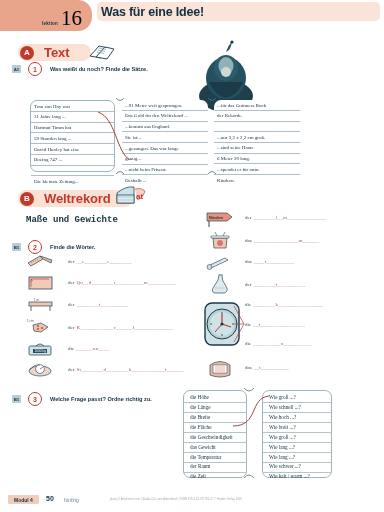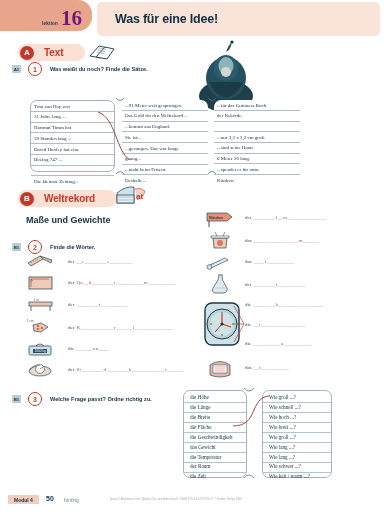--- a/index.html
+++ b/index.html
@@ -14,56 +14,56 @@
 
   
   .header{position:absolute;left:0;top:0;width:384px;height:34px;}
   .lesson-tab{
     position:absolute;left:0;top:0;width:92px;height:31px;
     background:#e8a58c;border-radius:0 14px 14px 0;
     display:flex;align-items:flex-end;justify-content:flex-end;
     padding:0 10px 2px 0;box-sizing:border-box;
   }
   .lesson-word{font-size:4.5px;letter-spacing:.2px;color:#143347;margin-bottom:3px;margin-right:3px;font-weight:bold;}
-  .lesson-num{font-family:"Liberation Serif",serif;font-size:21px;font-weight:bold;color:#701a75;line-height:.95;text-align:center;}
+  .lesson-num{font-family:"Liberation Serif",serif;font-size:21px;font-weight:normal;color:#000000;line-height:.95;text-align:center;}
   .title-bar{
-    position:absolute;left:97px;top:2px;width:283px;height:34px;
+    position:absolute;left:97px;top:2px;width:283px;height:19px;
     background:#fae3d8;border-radius:5px 5px 5px 5px;
-    display:flex;align-items:center;padding-left:18px;box-sizing:border-box;
+    display:flex;align-items:center;padding-left:4px;box-sizing:border-box;
   }
   .title-bar .t{font-size:12.5px;font-weight:bold;color:#14303f;letter-spacing:-.2px;}
 
   
   .sec{position:absolute;height:17px;display:flex;align-items:center;}
   .sec .pill{
     height:17px;background:#fbe0d4;border-radius:9px;
     display:flex;align-items:center;padding:0 22px 0 2px;box-sizing:border-box;
   }
   .sec .circle{
     width:14px;height:14px;border-radius:50%;background:#c0392b;
     color:#fff;font-size:8px;font-weight:bold;display:flex;
     align-items:center;justify-content:center;margin-right:10px;
   }
-  .sec .lbl{font-size:10px;font-weight:bold;color:#c0392b;letter-spacing:-.1px;}
+  .sec .lbl{font-size:13px;font-weight:bold;color:#c0392b;letter-spacing:-.1px;}
 
   
   .task{position:absolute;display:flex;align-items:center;}
   .lvl{
     width:9px;height:8px;background:#b9ccd6;color:#15303f;
     font-size:4.4px;font-weight:bold;display:flex;align-items:center;
     justify-content:center;border-radius:1px;margin-right:7px;
   }
   .numcirc{
     width:12px;height:12px;border-radius:50%;border:1px solid #c0392b;
     color:#c0392b;font-size:7px;font-weight:bold;
     display:flex;align-items:center;justify-content:center;margin-right:8px;
   }
   .task .txt{font-size:5.6px;font-weight:bold;color:#153141;}
 
-  .subhead{position:absolute;font-size:9px;font-weight:bold;color:#14303f;}
+  .subhead{position:absolute;font-size:9px;font-weight:bold;color:#14303f;font-family:Liberation Mono, monospace;}
 
   
   .brbox{
     position:absolute;border:1px solid #9fb6c2;border-radius:7px;
     background:#fff;box-sizing:border-box;
   }
   .brbox .row{
     font-family:"Liberation Serif",serif;font-size:5px;color:#153040;
     border-bottom:.7px solid #aebfc8;padding:1.5px 3px 1px 3px;line-height:1.45;
   }

